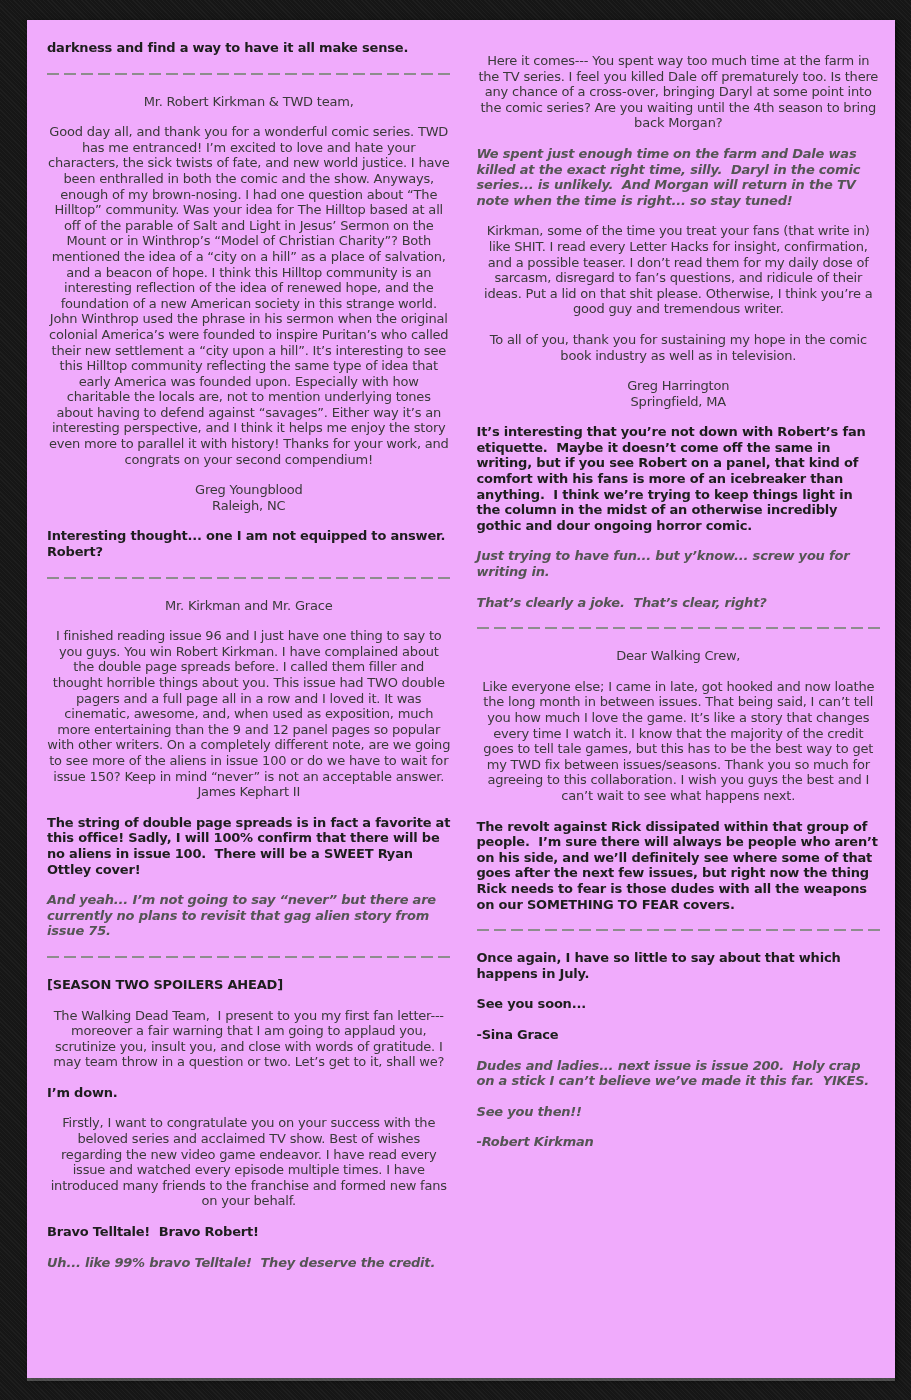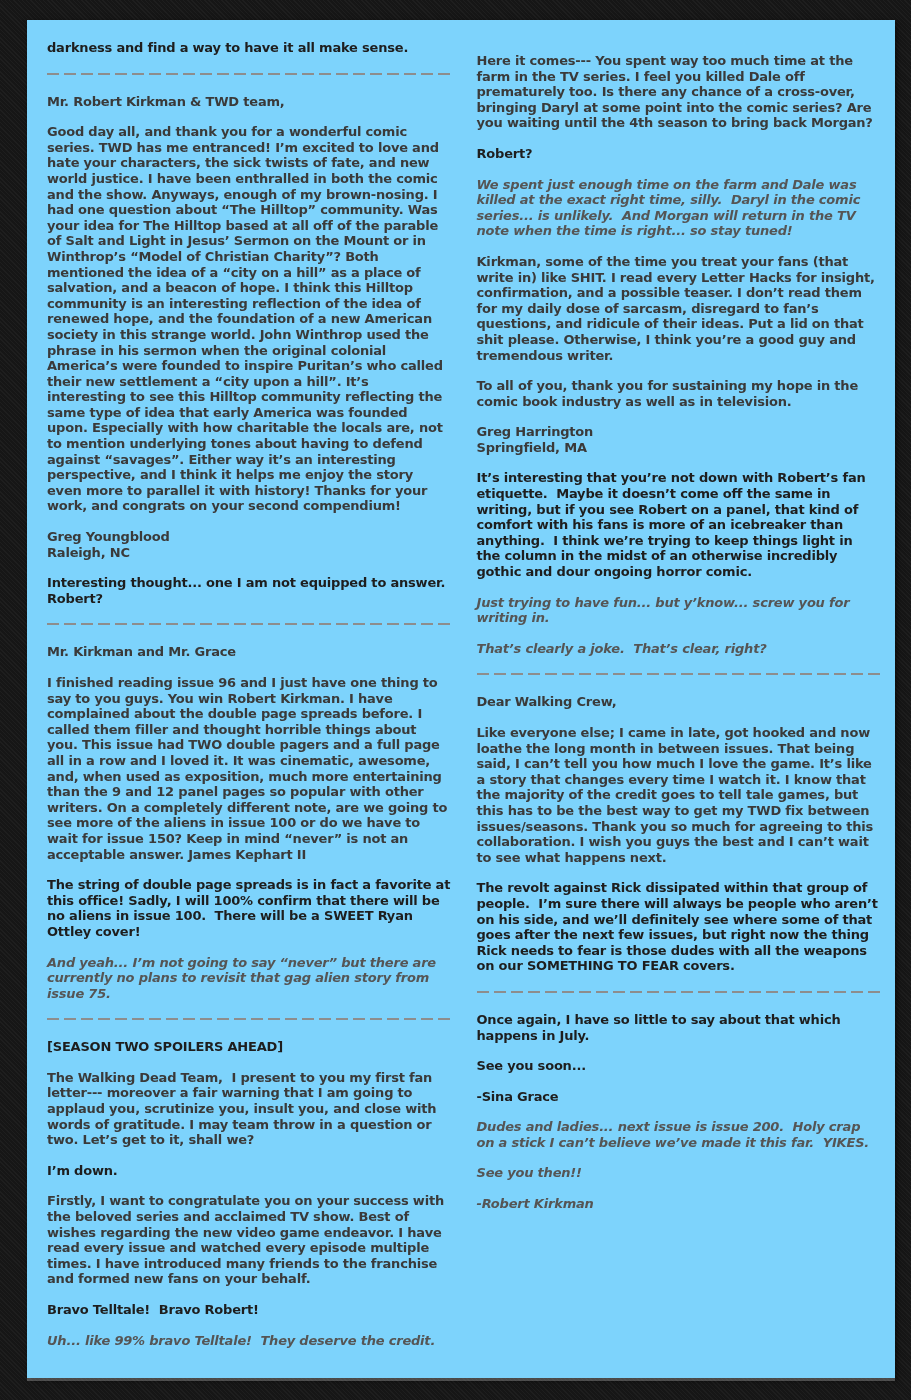--- a/index.html
+++ b/index.html
@@ -14,21 +14,21 @@
     background-image: repeating-linear-gradient(45deg, rgba(255,255,255,0.035) 0 1px, transparent 1px 3px);
     font-family: "DejaVu Sans", "Liberation Sans", sans-serif;
     overflow: hidden;
   }
   .page {
     position: absolute;
     left: 27px;
     top: 20px;
     width: 868px;
     height: 1358px;
-    background: #7dd3fc;
+    background: #f0abfc;
     box-shadow: 0 3px 0 rgba(255,255,255,0.25), 2px 2px 6px rgba(0,0,0,0.6);
     box-sizing: border-box;
     padding: 20px 15px 18px 20px;
     overflow: hidden;
   }
   .columns {
     display: flex;
     gap: 26px;
     height: 100%;
   }
@@ -41,21 +41,22 @@
   }
   .blk {
     font-size: 13px;
     line-height: 1.2;
     letter-spacing: -0.2px;
     margin: 0 0 15px 0;
     white-space: pre-wrap;
   }
   .blk.normal {
     color: #3a3a3a;
-    font-weight: 700;
+    font-weight: 400;
+    text-align: center;
   }
   .blk.bold {
     color: #1e1e1e;
     font-weight: 700;
   }
   .blk.italic {
     color: #555555;
     font-weight: 700;
     font-style: italic;
   }
@@ -86,21 +87,20 @@
         <div class="divider"></div>
         <div class="blk bold">[SEASON TWO SPOILERS AHEAD]</div>
         <div class="blk normal">The Walking Dead Team,  I present to you my first fan letter--- moreover a fair warning that I am going to applaud you, scrutinize you, insult you, and close with words of gratitude. I may team throw in a question or two. Let’s get to it, shall we?</div>
         <div class="blk bold">I’m down.</div>
         <div class="blk normal">Firstly, I want to congratulate you on your success with the beloved series and acclaimed TV show. Best of wishes regarding the new video game endeavor. I have read every issue and watched every episode multiple times. I have introduced many friends to the franchise and formed new fans on your behalf.</div>
         <div class="blk bold">Bravo Telltale!  Bravo Robert!</div>
         <div class="blk italic">Uh... like 99% bravo Telltale!  They deserve the credit.</div>
       </div>
     <div class="column right">
         <div class="blk normal">Here it comes--- You spent way too much time at the farm in the TV series. I feel you killed Dale off prematurely too. Is there any chance of a cross-over, bringing Daryl at some point into the comic series? Are you waiting until the 4th season to bring back Morgan?</div>
-        <div class="blk bold">Robert?</div>
         <div class="blk italic">We spent just enough time on the farm and Dale was killed at the exact right time, silly.  Daryl in the comic series... is unlikely.  And Morgan will return in the TV note when the time is right... so stay tuned!</div>
         <div class="blk normal">Kirkman, some of the time you treat your fans (that write in) like SHIT. I read every Letter Hacks for insight, confirmation, and a possible teaser. I don’t read them for my daily dose of sarcasm, disregard to fan’s questions, and ridicule of their ideas. Put a lid on that shit please. Otherwise, I think you’re a good guy and tremendous writer.</div>
         <div class="blk normal">To all of you, thank you for sustaining my hope in the comic book industry as well as in television.</div>
         <div class="blk normal">Greg Harrington
 Springfield, MA</div>
         <div class="blk bold">It’s interesting that you’re not down with Robert’s fan etiquette.  Maybe it doesn’t come off the same in writing, but if you see Robert on a panel, that kind of comfort with his fans is more of an icebreaker than anything.  I think we’re trying to keep things light in the column in the midst of an otherwise incredibly gothic and dour ongoing horror comic.</div>
         <div class="blk italic">Just trying to have fun... but y’know... screw you for writing in.</div>
         <div class="blk italic">That’s clearly a joke.  That’s clear, right?</div>
         <div class="divider"></div>
         <div class="blk normal">Dear Walking Crew,</div>

